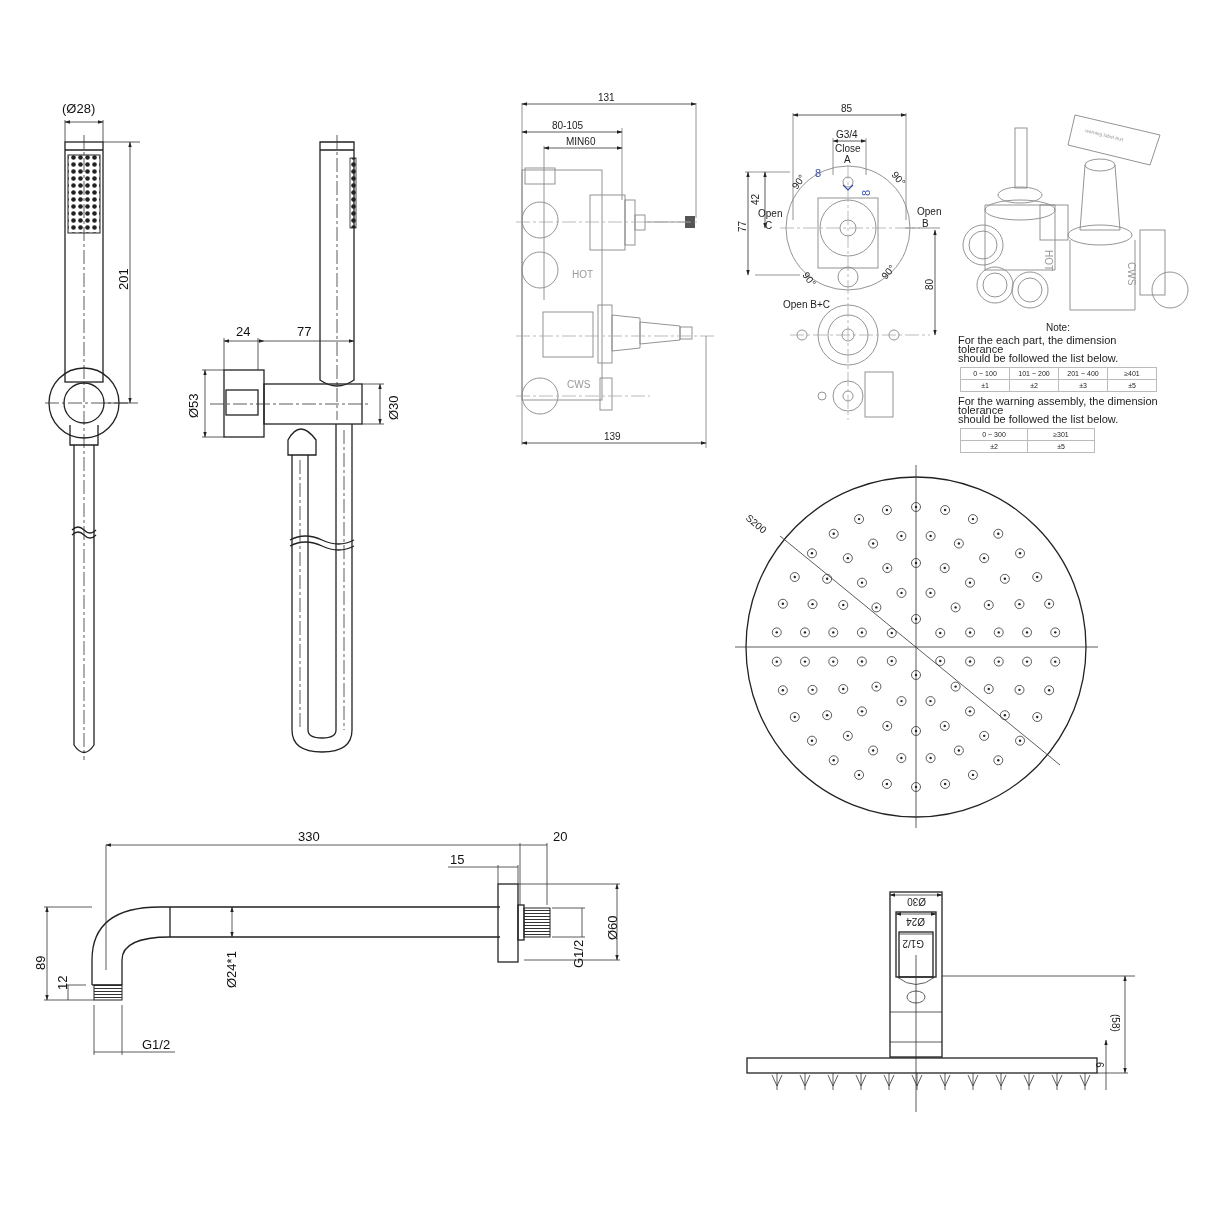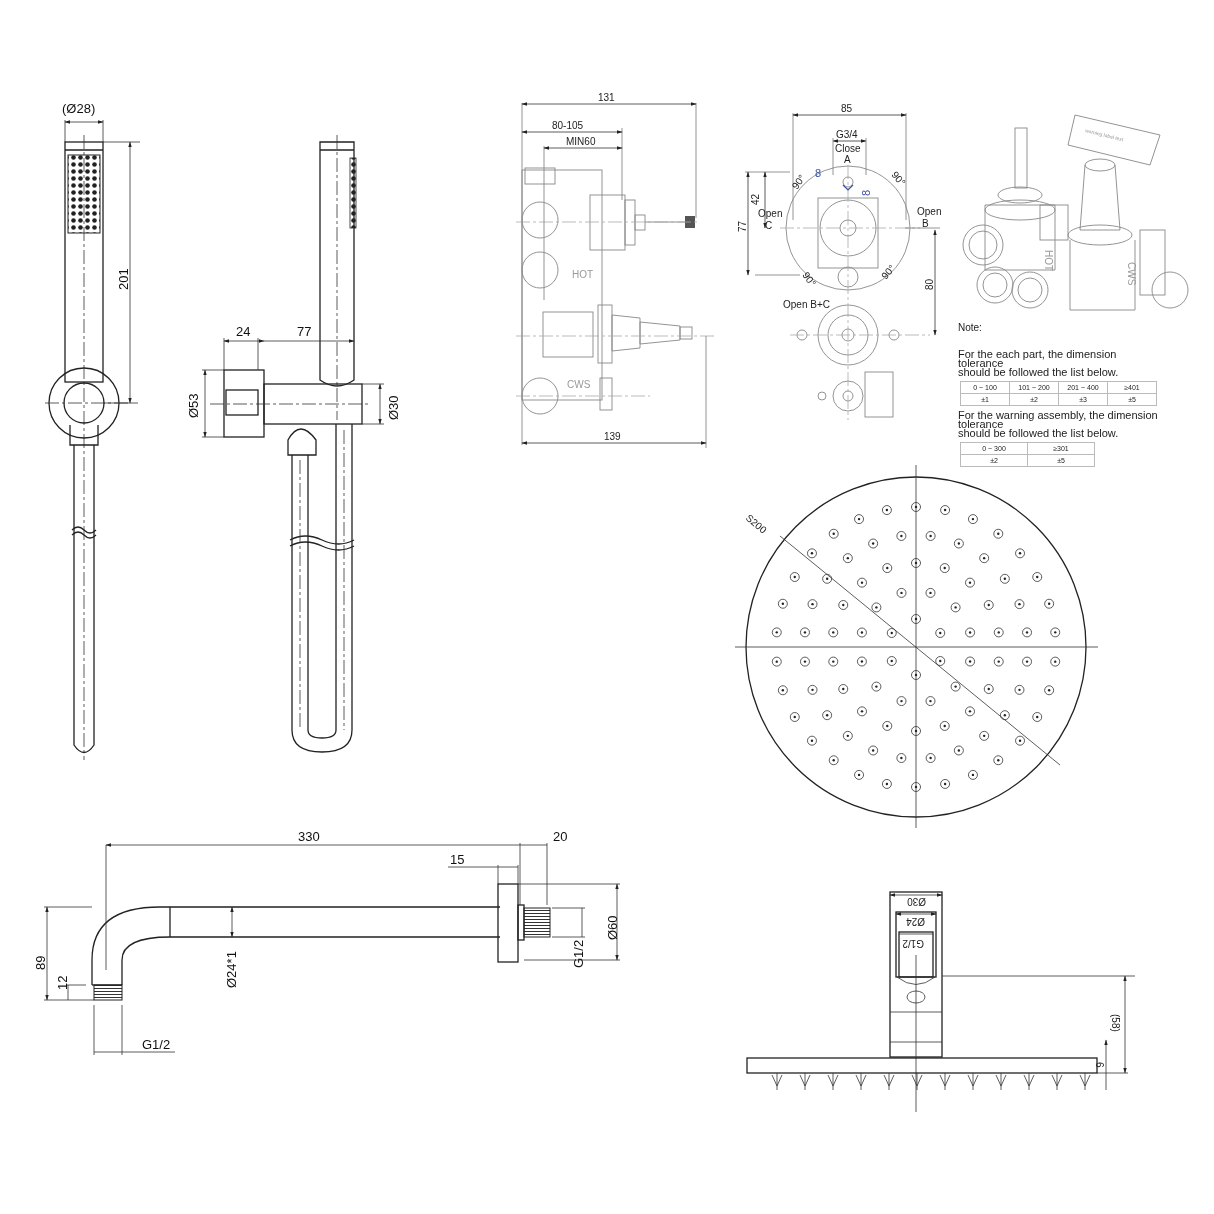--- a/index.html
+++ b/index.html
@@ -9,21 +9,21 @@
   .ln { stroke: #222; stroke-width: 1.3; fill: none; }
   .thin { stroke: #333; stroke-width: 0.8; fill: none; }
   .lt { stroke: #888; stroke-width: 0.9; fill: none; }
   .cl { stroke: #333; stroke-width: 0.8; fill: none; stroke-dasharray: 14 3 3 3; }
   .dim { stroke: #333; stroke-width: 0.8; fill: none; }
   .txt { font-family: "Liberation Sans", sans-serif; font-size: 13px; fill: #111; }
   .txt-s { font-family: "Liberation Sans", sans-serif; font-size: 10px; fill: #222; }
   .txt-grey { font-family: "Liberation Sans", sans-serif; font-size: 10px; fill: #999; }
   .txt-blue { font-family: "Liberation Sans", sans-serif; font-size: 11px; fill: #3a4fa8; }
   .note { position: absolute; left: 958px; top: 322px; width: 200px; font-family: "Liberation Sans", sans-serif; color: #222; }
-  .note .title { font-size: 10px; margin-bottom: 17px; }
+  .note .title { font-size: 10px; margin-bottom: 3px; text-align: center; }
   .note .line { font-size: 11px; line-height: 9px; }
   .note table { border-collapse: collapse; margin: 4px 0 5px 2px; }
   .note td { border: 1px solid #bbb; font-size: 7px; text-align: center; height: 11px; padding: 0 2px; }
   .t1 td { width: 44px; }
   .t2 td { width: 62px; }
 </style>
 </head>
 <body>
 
 <div id="canvas">

